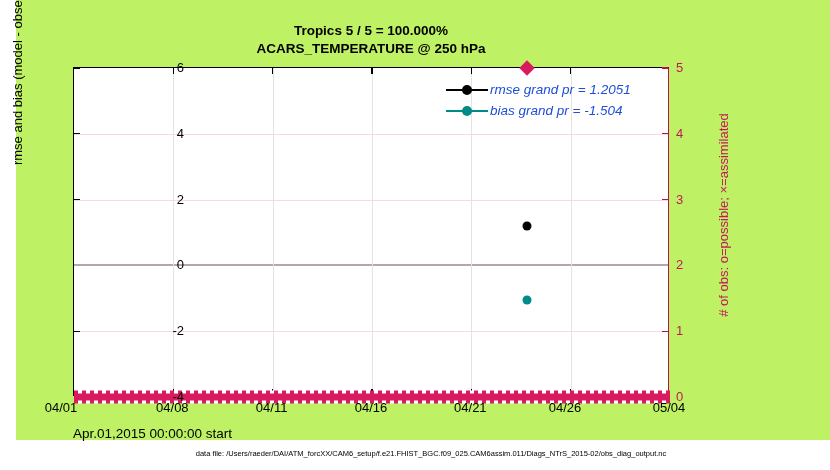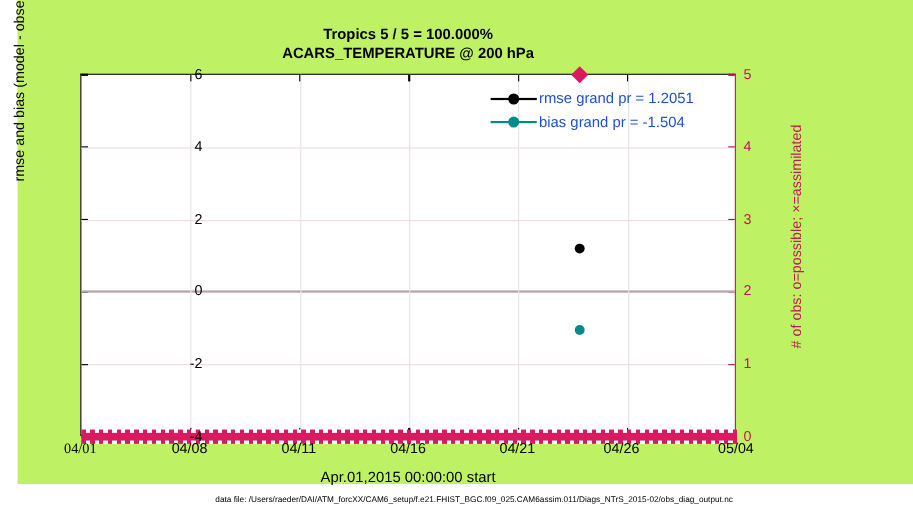--- a/index.html
+++ b/index.html
@@ -158,21 +158,21 @@
     text-align: center;
     transform: rotate(-90deg);
     transform-origin: left top;
     white-space: nowrap;
   }
   #x-axis-title {
     position: absolute;
     left: 57px;
     top: 426px;
     width: 596px;
-    text-align: center;
+    text-align: left;
     font-size: 13.5px;
     color: #000000;
     white-space: nowrap;
   }
 
   
   .pt-rmse {
     position: absolute;
     width: 9px;
     height: 9px;
@@ -253,20 +253,21 @@
     top: 2px;
     width: 10px;
     height: 10px;
     border-radius: 50%;
   }
   .legend-text {
     font-size: 13.5px;
     color: #1f4ed8;
     white-space: nowrap;
     padding-left: 2px;
+    font-style: italic;
   }
 
   
   #footer-note {
     position: absolute;
     left: 0;
     top: 449px;
     width: 830px;
     text-align: center;
     font-size: 7.5px;
@@ -274,21 +275,21 @@
     white-space: nowrap;
   }
 </style>
 </head>
 <body>
 
 <div id="figure">
 
   <div class="title-block">
     <div class="title-line">Tropics 5 / 5 = 100.000%</div>
-    <div class="title-line">ACARS_TEMPERATURE @ 200 hPa</div>
+    <div class="title-line">ACARS_TEMPERATURE @ 250 hPa</div>
   </div>
 
   <div id="plot-area">
       <div class="tick-left" style="top: 328.4px;"></div>
       <div class="tick-right" style="top: 328.4px;"></div>
       <div class="grid-h" style="top: 263.2px;"></div>
       <div class="tick-left" style="top: 262.6px;"></div>
       <div class="tick-right" style="top: 262.6px;"></div>
       <div class="grid-h" style="top: 197.4px;"></div>
       <div class="tick-left" style="top: 196.8px;"></div>
@@ -351,20 +352,20 @@
     <div class="ylabel-left" style="top: 330.2px;">-2</div>
     <div class="ylabel-right" style="top: 330.2px;">1</div>
     <div class="ylabel-left" style="top: 264.4px;">0</div>
     <div class="ylabel-right" style="top: 264.4px;">2</div>
     <div class="ylabel-left" style="top: 198.6px;">2</div>
     <div class="ylabel-right" style="top: 198.6px;">3</div>
     <div class="ylabel-left" style="top: 132.8px;">4</div>
     <div class="ylabel-right" style="top: 132.8px;">4</div>
     <div class="ylabel-left" style="top: 67px;">6</div>
     <div class="ylabel-right" style="top: 67px;">5</div>
-    <div class="xlabel-tick" style="left: 57px; font-family: Liberation Serif, serif;">04/01</div>
+    <div class="xlabel-tick" style="left: 45px;">04/01</div>
     <div class="xlabel-tick" style="left: 156.333px;">04/08</div>
     <div class="xlabel-tick" style="left: 255.667px;">04/11</div>
     <div class="xlabel-tick" style="left: 355px;">04/16</div>
     <div class="xlabel-tick" style="left: 454.333px;">04/21</div>
     <div class="xlabel-tick" style="left: 549px;">04/26</div>
     <div class="xlabel-tick" style="left: 653px;">05/04</div>
   </div>
 
 </body></html>

